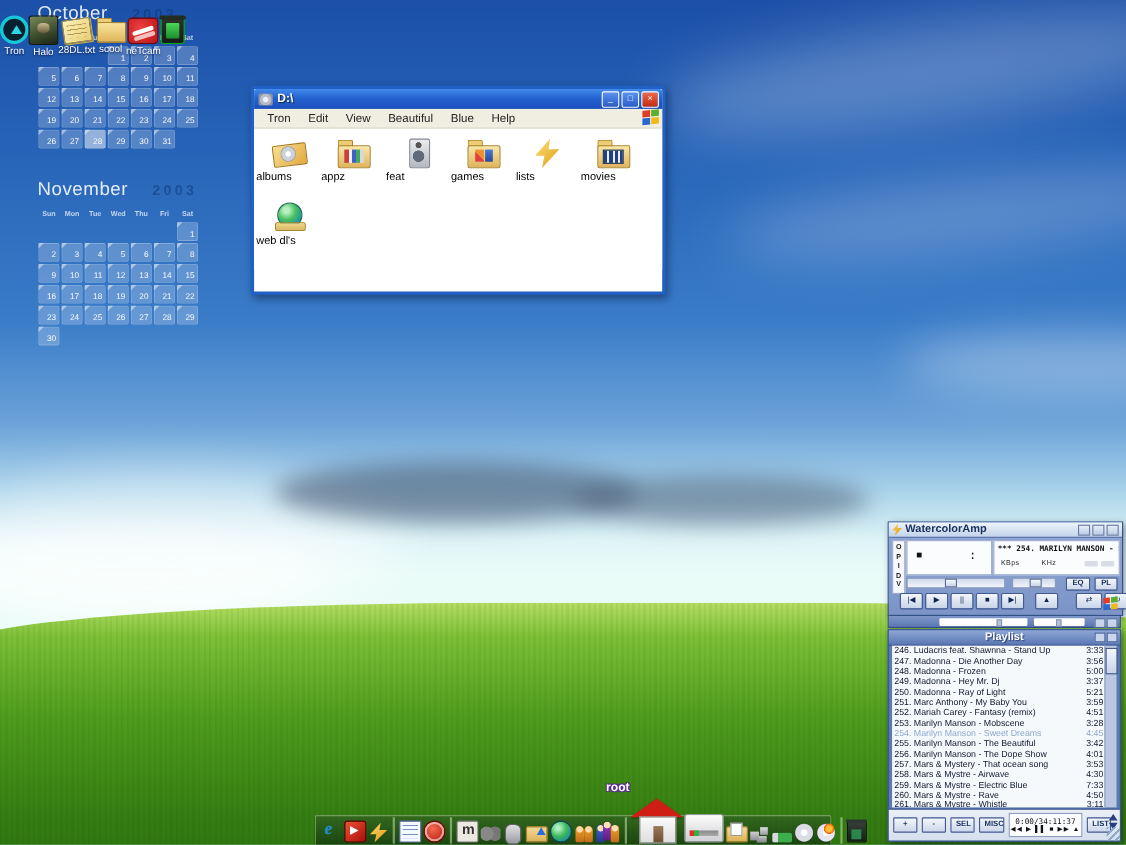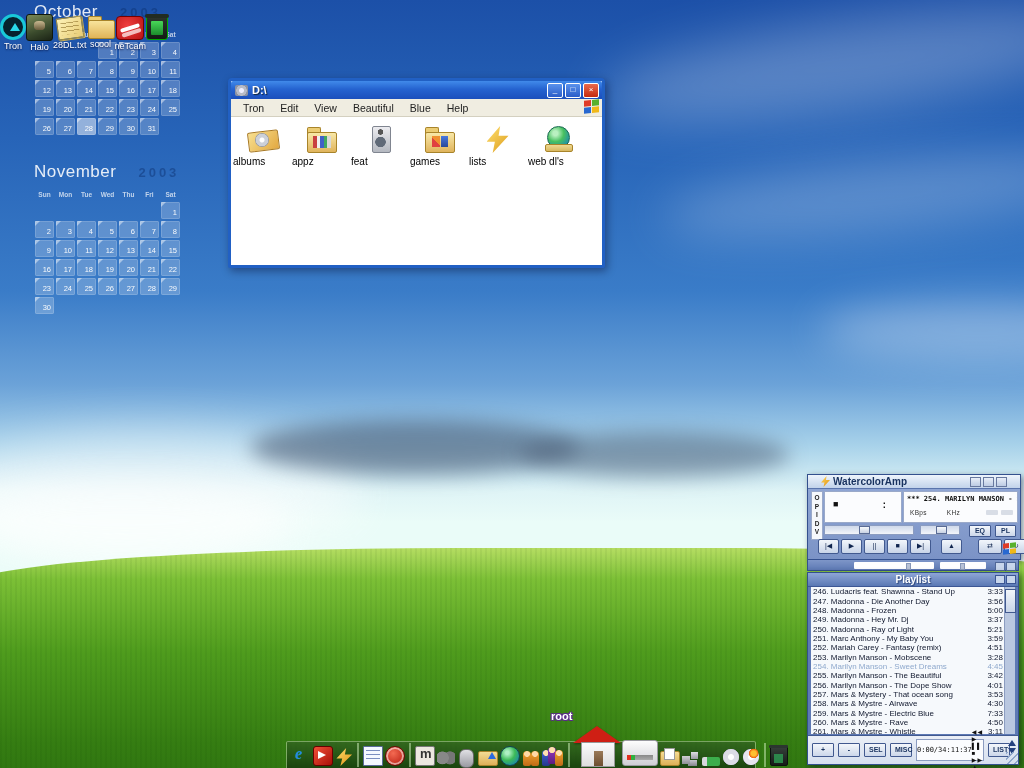--- a/index.html
+++ b/index.html
@@ -122,21 +122,21 @@
     background:repeating-linear-gradient(90deg,#204080 0 3px,#e8f0ff 3px 5px)}
   .ic-webdls::before{content:"";position:absolute;left:6px;top:1px;width:21px;height:21px;border-radius:50%;
     background:radial-gradient(circle at 35% 30%,#b8f0c0 12%,#48c060 42%,#2090a8 78%,#187890);
     border:1px solid #186850}
   .ic-webdls::after{content:"";position:absolute;left:4px;bottom:3px;width:26px;height:6px;
     background:linear-gradient(#f0d890,#d8b860);border:1px solid #a8842a;border-radius:2px}
 
   
   .amp{position:absolute;left:807px;top:474px;width:212px;height:84px;z-index:4;
     background:linear-gradient(180deg,#93a9d6,#7b93c6);border:1px solid #33508e;box-shadow:2px 2px 6px rgba(0,0,30,.45)}
-  .amp-title{height:13px;display:flex;align-items:center;padding:0 13px;
+  .amp-title{height:13px;display:flex;align-items:center;padding:0 3px;
     background:linear-gradient(180deg,#eef4fc,#c2d3ea);border-bottom:1px solid #5a74ac}
   .amp-bolt{width:9px;height:11px;margin-right:3px;background:linear-gradient(135deg,#ffd860,#e09010);
     clip-path:polygon(62% 0,0 58%,38% 58%,28% 100%,100% 36%,55% 36%)}
   .amp-title-text{font-size:10px;font-weight:bold;color:#17315e;flex:1}
   .sbtn{width:9px;height:8px;margin-left:2px;background:linear-gradient(#e8eef8,#bccbe4);border:1px solid #68799f}
   .clutter{position:absolute;left:3px;top:16px;width:10px;height:47px;background:#f6f8fb;border:1px solid #9aa9c9;
     display:flex;flex-direction:column;align-items:center;justify-content:center}
   .clutter span{font-size:6.5px;line-height:8.6px;font-weight:bold;color:#222;cursor:default}
   .amp-time{position:absolute;left:16px;top:16px;width:76px;height:30px;background:#fbfcfe;border:1px solid #9aa9c9}
   .amp-stop{position:absolute;left:8px;top:8px;font-size:9px;color:#111;line-height:9px}
@@ -186,21 +186,21 @@
   .plrow{display:flex;height:9.35px;align-items:center;padding:0 2px;cursor:default}
   .plt{flex:1;font-size:8px;color:#10182e;white-space:nowrap;overflow:hidden}
   .pltime{font-size:8px;color:#10182e;margin-left:4px}
   .plrow.current .plt,.plrow.current .pltime{color:#8fa9cd}
   .pl-scroll{position:absolute;right:3px;top:14px;width:10px;bottom:30px;background:#b9c7e0;border-left:1px solid #8b9cc0}
   .pl-thumb{position:absolute;left:0;top:2px;width:9px;height:22px;background:linear-gradient(#f2f6fb,#c8d4e8);border:1px solid #41598f}
   .pl-bottom{position:absolute;left:0;right:0;bottom:0;height:29px;background:linear-gradient(#eaeff7,#d6dfee);
     border-top:1px solid #41598f;display:flex;align-items:center;padding:0 4px;box-sizing:border-box}
   .pl-bottom .mbtn{margin-right:4px;padding:2px 4px;min-width:12px;text-align:center}
   .pl-time-panel{width:88px;height:20px;background:#fbfcfe;border:1px solid #8b9cc0;margin-right:4px;
-    display:flex;flex-direction:row;justify-content:center;align-items:center}
+    display:flex;flex-direction:column;justify-content:center;align-items:center}
   .pl-time-text{font-family:"DejaVu Sans Mono",monospace;font-size:7px;color:#111;line-height:8px}
   .pl-mini{font-size:6px;color:#111;letter-spacing:1px;line-height:7px}
   .pl-arrows{position:absolute;right:2px;top:4px;display:flex;flex-direction:column;gap:2px}
   .arrow-up{width:0;height:0;border-left:4px solid transparent;border-right:4px solid transparent;border-bottom:6px solid #24407e}
   .arrow-dn{width:0;height:0;border-left:4px solid transparent;border-right:4px solid transparent;border-top:6px solid #24407e}
   .grip{position:absolute;right:0;bottom:0;width:12px;height:12px;
     background:repeating-linear-gradient(135deg,#90a8cc 0 1.5px,transparent 1.5px 4.5px)}
 
   
   .dock{position:absolute;left:286px;bottom:0;width:470px;height:27px;z-index:5;
@@ -633,20 +633,26 @@
         <div class="flabel">games</div>
       </div>
 
       <div class="fitem">
         <div class="fi ic-lists">
           <span class="ov"></span>
         </div>
         <div class="flabel">lists</div>
       </div>
 
+      <div class="fitem">
+        <div class="fi folder ic-movies">
+          <span class="ov"></span>
+        </div>
+        <div class="flabel">movies</div>
+      </div>
 
       <div class="fitem">
         <div class="fi ic-webdls">
           <span class="ov"></span>
         </div>
         <div class="flabel">web dl's</div>
       </div>
     </div>
 </div>
 

